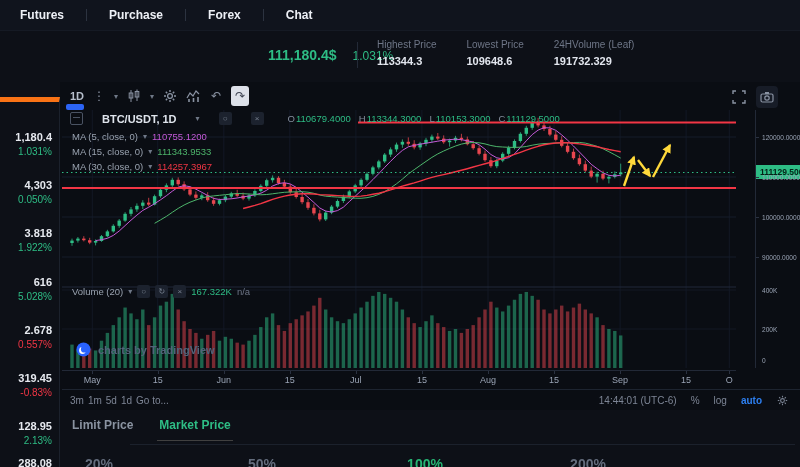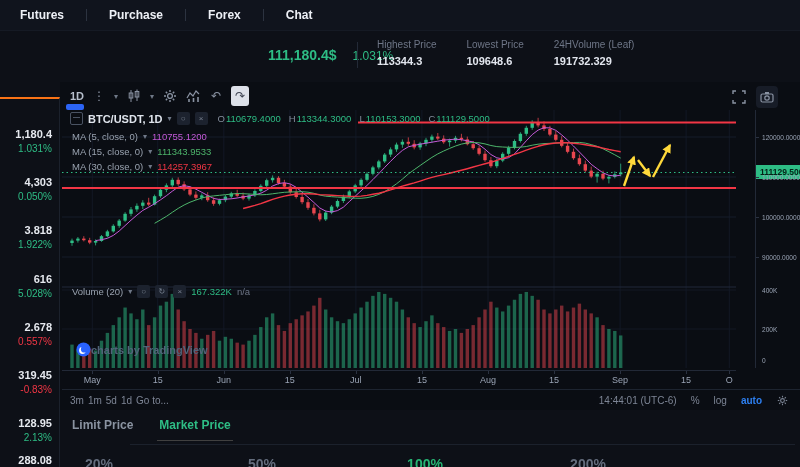--- a/index.html
+++ b/index.html
@@ -18,21 +18,21 @@
                display:flex;gap:16px;align-items:baseline}
   .price{font-size:14px;font-weight:700;color:#2ebd85}
   .change{font-size:12px;color:#2ebd85}
   .stats-sep{position:absolute;left:357px;top:12px;width:1px;height:26px;background:#232a37}
   .stats-cols{position:absolute;left:377px;top:9px;display:flex;gap:30px}
   .stat .lbl{font-size:10px;color:#6e7687;margin-bottom:5px;white-space:nowrap}
   .stat .val{font-size:11px;font-weight:700;color:#e2e6ee}
 
   
   .sidebar{position:absolute;left:0;top:97px;width:59px;bottom:0;
-           border-top:2px solid #f97316;border-right:1px solid #1b212c}
+           border-top:5px solid #f97316;border-right:1px solid #1b212c}
   .side-item{position:absolute;right:7px;text-align:right;cursor:pointer}
   .side-item .v{font-size:11px;font-weight:700;color:#e6e9ef;line-height:13px;white-space:nowrap}
   .side-item .c{font-size:10px;line-height:15px}
   .up{color:#2ebd85}.down{color:#f23645}
 
   
   .chart-area{position:absolute;left:60px;top:82px;right:0;height:328px;background:#0a0d13}
   .tv-toolbar{position:absolute;left:10px;top:4px;height:20px;display:flex;align-items:center;gap:9px}
   .interval{font-size:11px;font-weight:700;color:#b7bfcc;cursor:pointer}
   .ticon{display:flex;align-items:center;justify-content:center;color:#8a93a3;cursor:pointer;
@@ -40,33 +40,33 @@
   .ticon svg{display:block}
   .caret{font-size:8px;color:#6f7887}
   .redo-active{background:#dde1e9;border-radius:3px;color:#3c4250;padding:1px 3px}
   .blue-pill{position:absolute;left:6px;top:22px;width:18px;height:6px;background:#2c64f5;border-radius:2px}
   .tv-right{position:absolute;right:22px;top:4px;display:flex;gap:10px;align-items:center}
   .cam-btn{background:#171c27;border-radius:4px;padding:2px 4px}
 
   #chart-svg{position:absolute;left:2px;top:28px;cursor:crosshair}
 
   
-  .sym-row{position:absolute;left:10px;top:30px;display:flex;align-items:center;gap:5px;font-size:11px}
+  .sym-row{position:absolute;left:10px;top:30px;display:flex;align-items:center;gap:19px;font-size:11px}
   .collapse-box{width:11px;height:11px;border:1px solid #4a5363;border-radius:2px;position:relative}
   .collapse-box::after{content:"";position:absolute;left:2px;right:2px;top:4px;height:1px;background:#4a5363}
   .sym{font-weight:700;color:#dfe4ec;white-space:nowrap}
   .mini-btn{width:13px;height:13px;background:#1c222e;border-radius:2px;color:#77808f;
             font-size:8px;line-height:13px;text-align:center;cursor:pointer}
   .ohlc{display:flex;gap:8px;font-size:9.5px;margin-left:5px;white-space:nowrap}
   .ohlc .pair{display:flex;gap:1px}
   .ohlc .k{color:#848d9c}.ohlc .vg{color:#2ebd85}
   .ma-row{position:absolute;left:12px;display:flex;gap:5px;font-size:9.5px;color:#9aa3b0;align-items:center;white-space:nowrap}
   .vol-row{position:absolute;left:12px;top:203px;display:flex;gap:5px;font-size:9.5px;color:#9aa3b0;align-items:center}
   .vol-val{color:#2ebd85}.vol-na{color:#6e7687}
-  .watermark{position:absolute;left:16px;top:260px;display:flex;align-items:center;cursor:pointer}
+  .watermark{position:absolute;left:16px;top:260px;display:flex;gap:7px;align-items:center;cursor:pointer}
   .watermark .txt{font-size:11px;color:#51647a;font-weight:700}
 
   
   .price-axis{position:absolute;right:0;top:28px;width:44px;height:258px;border-left:1px solid #222937}
   .axis-lbl{position:absolute;left:6px;font-size:8px;color:#9aa4b5;transform:translateY(-50%) scaleX(.82);
             transform-origin:left center;white-space:nowrap}
   .tickmark{position:absolute;left:0;width:3px;height:1px;background:#2a3140}
   .badge{position:absolute;left:0;right:0;top:55px;height:14px;background:#2ebd85;color:#052117;
          font-size:8.5px;font-weight:700;line-height:14px;padding-left:4px;transform:scaleX(1);white-space:nowrap}
 

